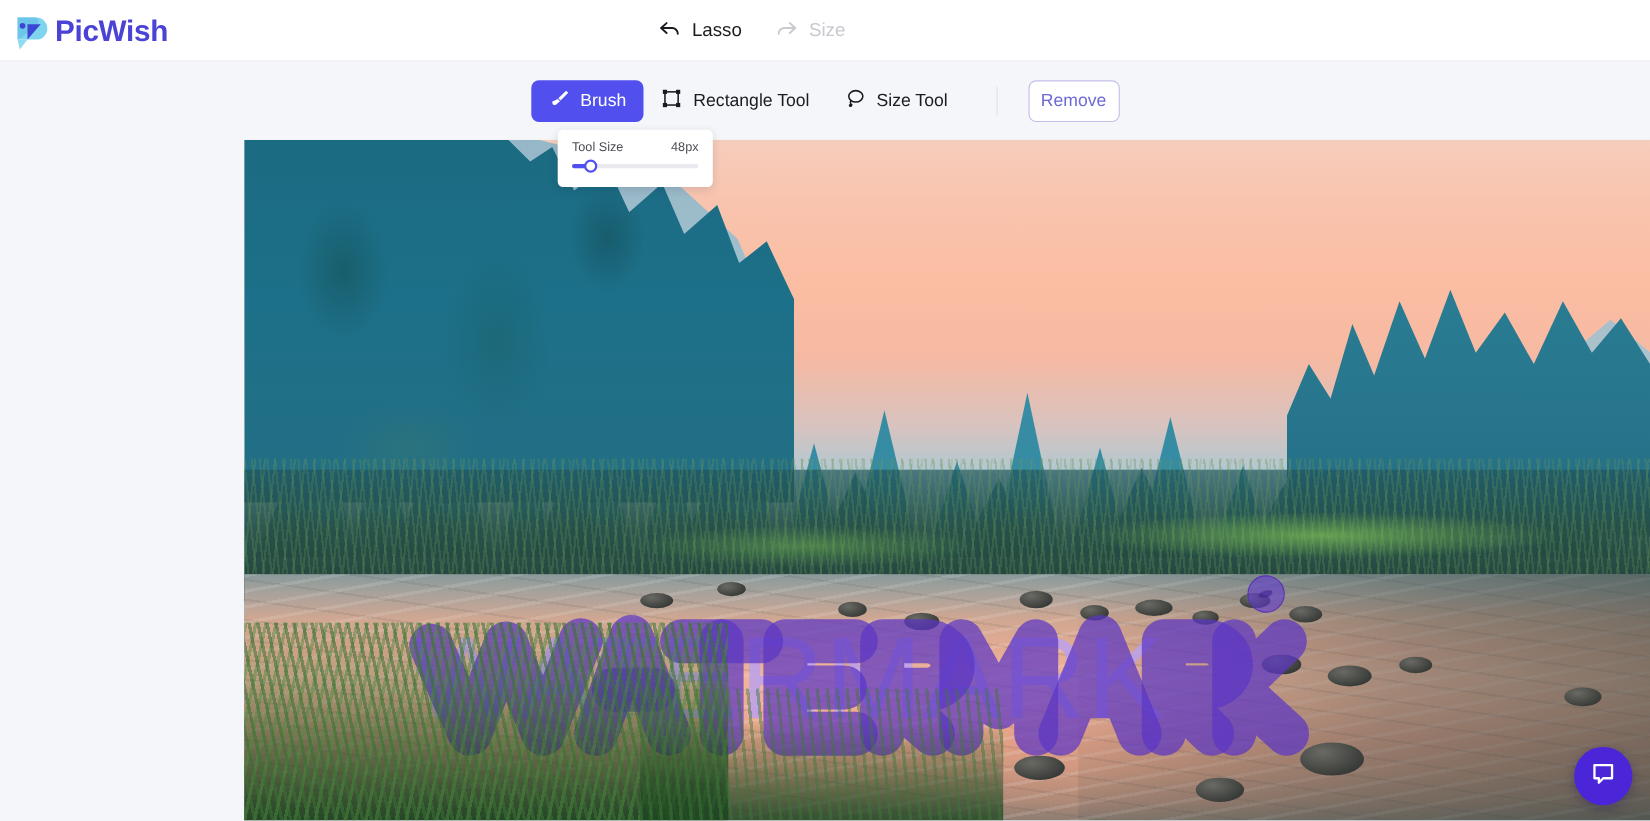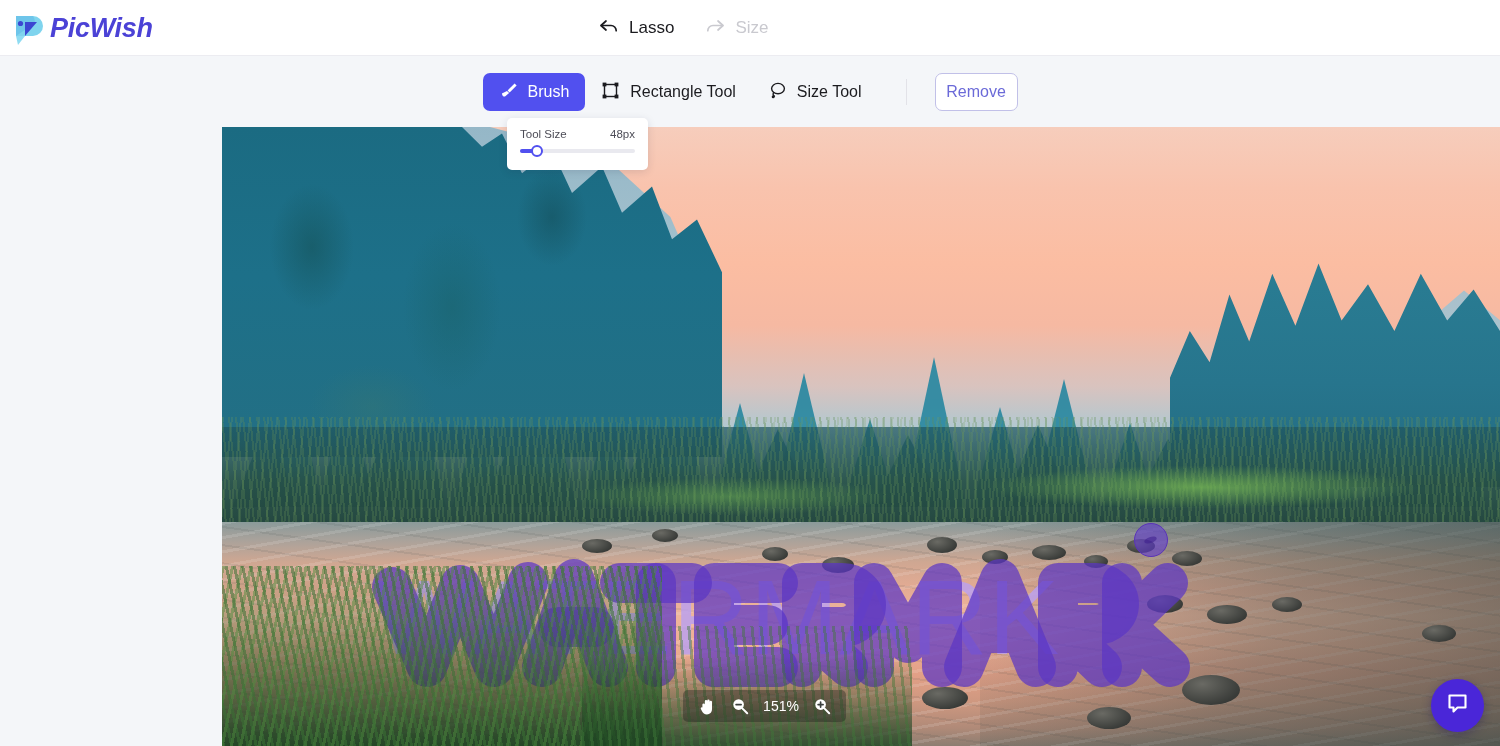--- a/index.html
+++ b/index.html
@@ -38,21 +38,20 @@
     align-items: center;
     gap: 6px;
   }
   .logo-mark { width: 38px; height: 40px; display: block; }
   .logo-text {
     font-size: 27px;
     font-weight: bold;
     color: #4b42d6;
     letter-spacing: -0.3px;
     font-family: "Liberation Sans", sans-serif;
-    font-style: italic;
   }
 
   .history-group {
     position: absolute;
     left: 598px; top: 0;
     height: 56px;
     display: flex;
     align-items: center;
     gap: 30px;
   }
@@ -639,42 +638,20 @@
         </svg>
       </div>
 
       <div class="grass-fg"></div>
       <div class="grass-fg2"></div>
 
       <div class="brush-cursor"></div>
     </div>
   </div>
 
-  <div class="zoombar">
-    <span class="zicon">
-      <svg width="19" height="19" viewBox="0 0 19 19" xmlns="http://www.w3.org/2000/svg">
-        <path d="M4.4 10.8 V7.6 a1.2 1.2 0 0 1 2.4 0 V4.2 a1.2 1.2 0 0 1 2.4 0 V3.6 a1.2 1.2 0 0 1 2.4 0 V5 a1.2 1.2 0 0 1 2.4 0 V12 c0 3.4-2.2 5.4-5 5.4 -2.6 0-4-1.2-5-3.2 l-1.2-2.4 a1.1 1.1 0 0 1 1.8-1.2 Z" fill="#ffffff"></path>
-      </svg>
-    </span>
-    <span class="zicon">
-      <svg width="18" height="18" viewBox="0 0 18 18" fill="none" xmlns="http://www.w3.org/2000/svg">
-        <circle cx="7.6" cy="7.6" r="5.3" fill="#ffffff"></circle>
-        <path d="M11.6 11.6 L16.2 16.2" stroke="#ffffff" stroke-width="2" stroke-linecap="round"></path>
-        <path d="M5.1 7.6 H10.1" stroke="#3a3f3d" stroke-width="1.7" stroke-linecap="round"></path>
-      </svg>
-    </span>
-    <span class="zoom-level">151%</span>
-    <span class="zicon">
-      <svg width="18" height="18" viewBox="0 0 18 18" fill="none" xmlns="http://www.w3.org/2000/svg">
-        <circle cx="7.6" cy="7.6" r="5.3" fill="#ffffff"></circle>
-        <path d="M11.6 11.6 L16.2 16.2" stroke="#ffffff" stroke-width="2" stroke-linecap="round"></path>
-        <path d="M5.1 7.6 H10.1 M7.6 5.1 V10.1" stroke="#3a3f3d" stroke-width="1.7" stroke-linecap="round"></path>
-      </svg>
-    </span>
-  </div>
 
   <div class="chat-fab">
     <span>
       <svg width="25" height="25" viewBox="0 0 25 25" fill="none" xmlns="http://www.w3.org/2000/svg">
         <path d="M4.5 4.5 H20.5 V16.5 H12.5 L8.5 20.5 V16.5 H4.5 Z" stroke="#ffffff" stroke-width="2.1" stroke-linejoin="round" fill="none"></path>
       </svg>
     </span>
   </div>
 
 </div>

